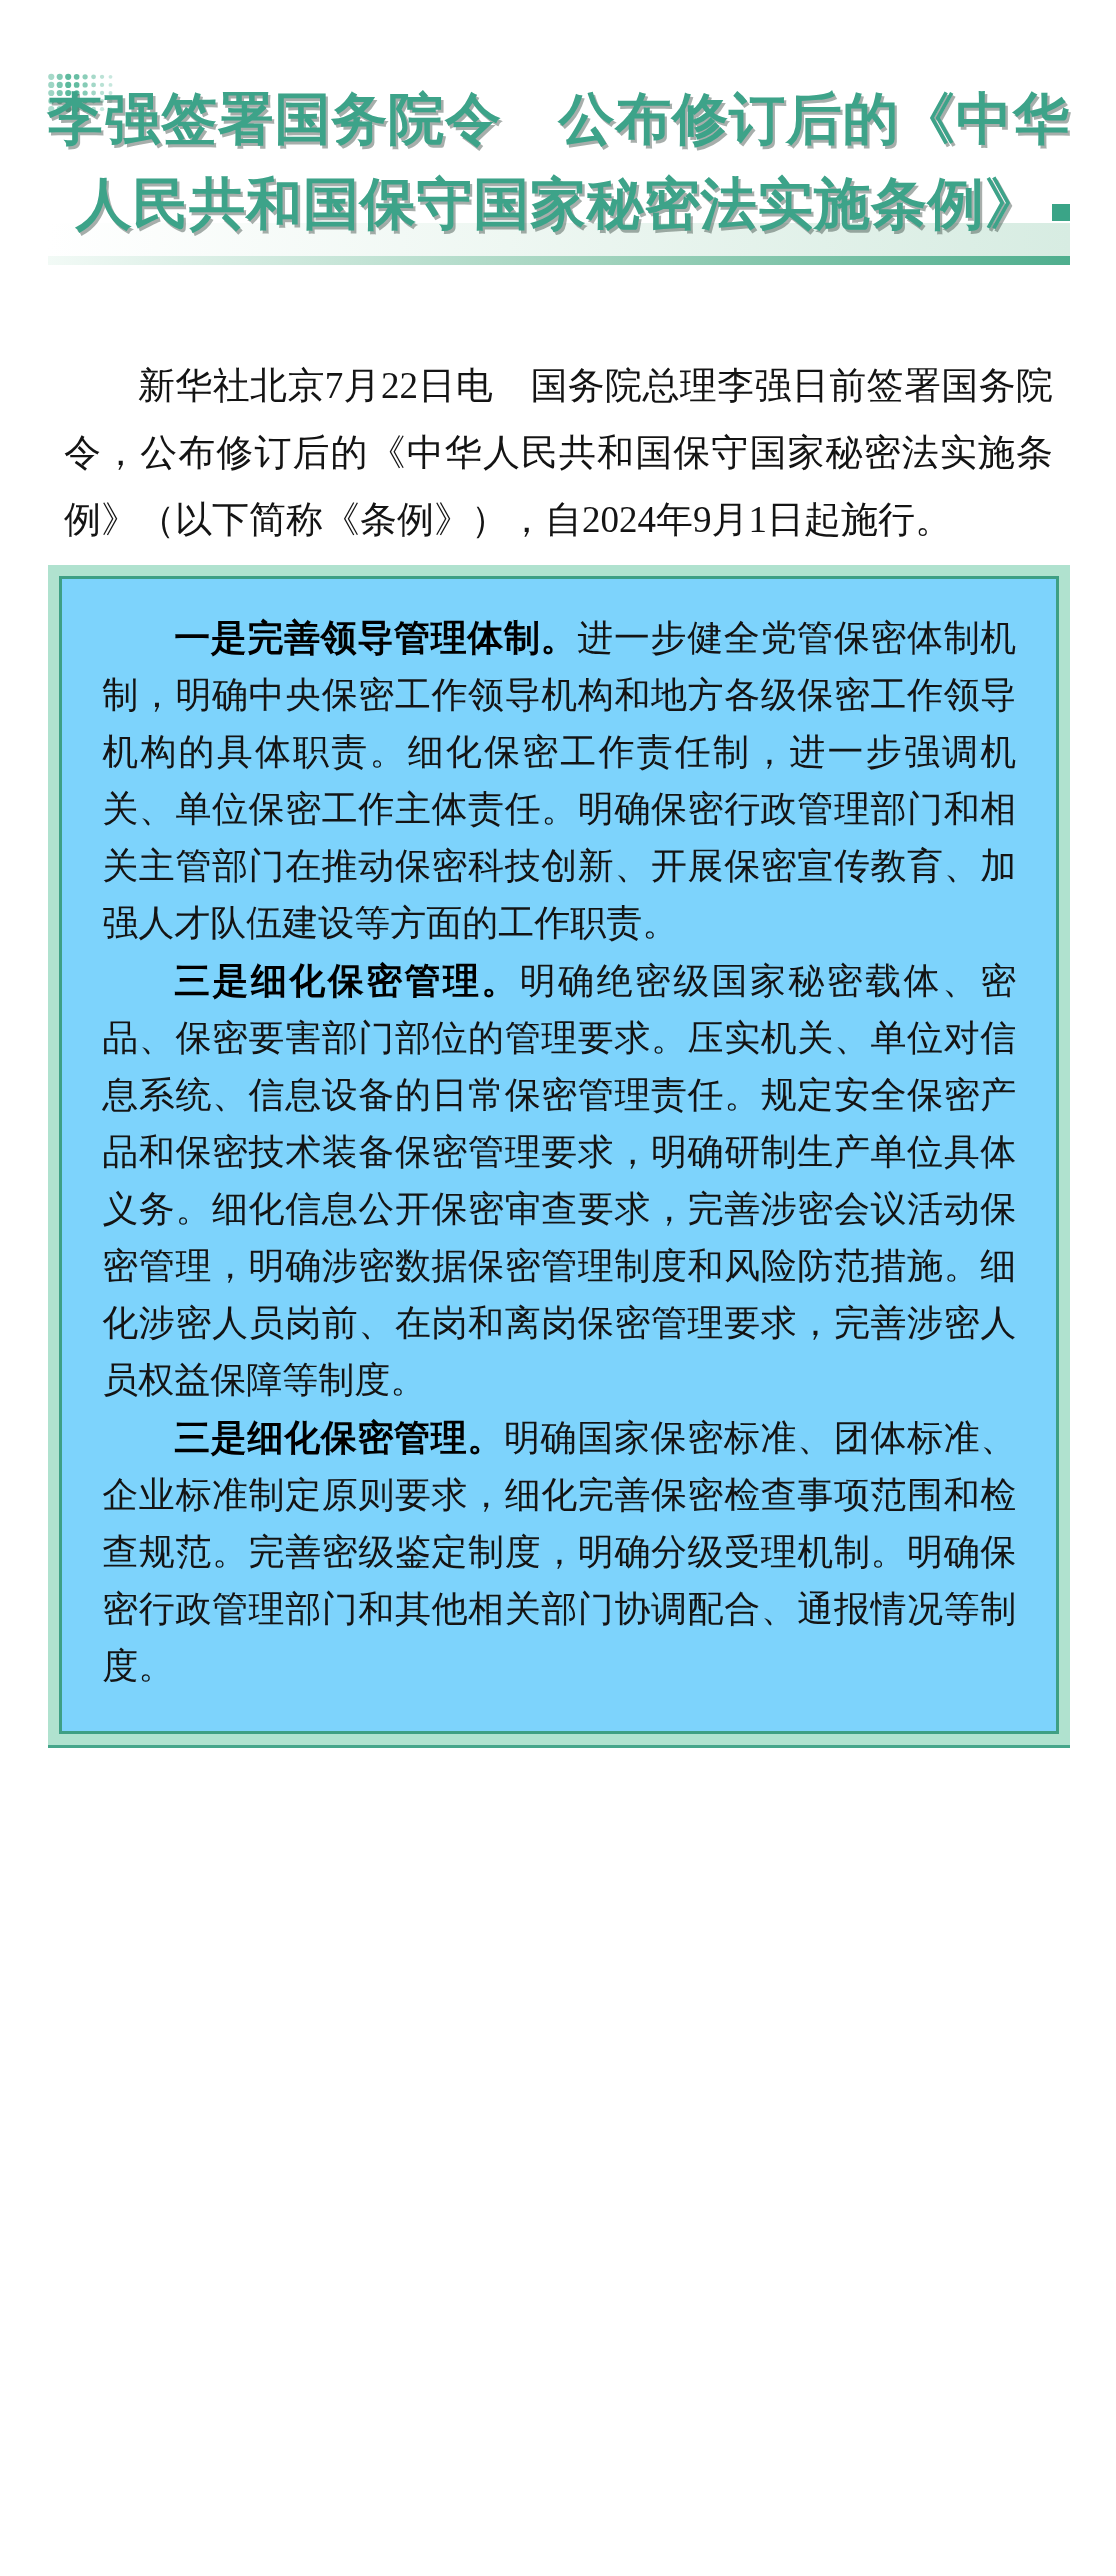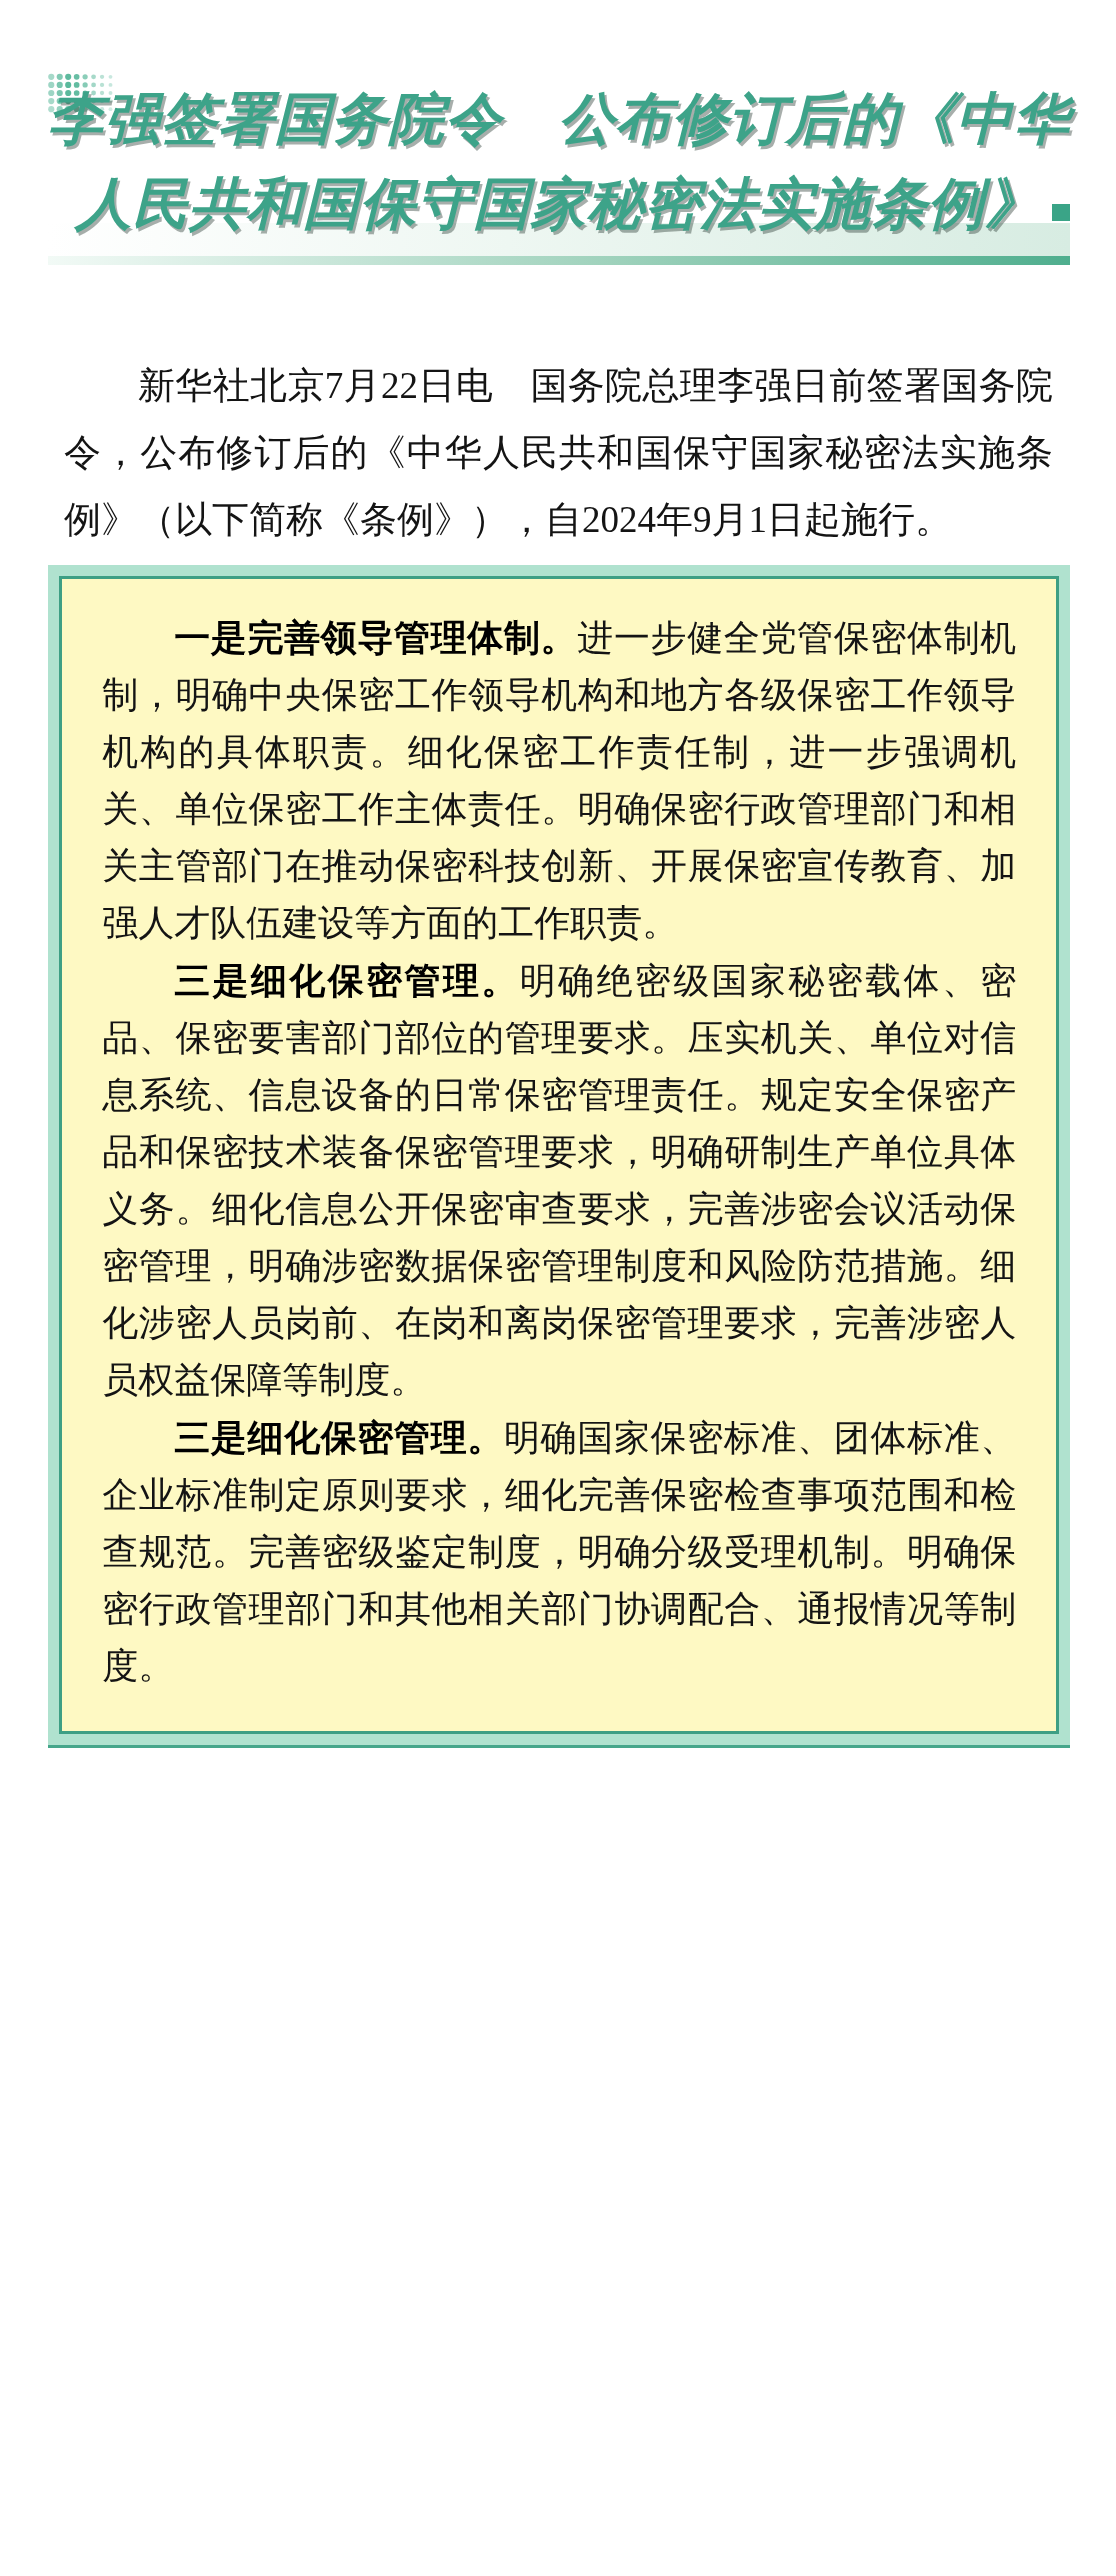--- a/index.html
+++ b/index.html
@@ -14,21 +14,21 @@
   }
   
   .banner { position: relative; height: 264px; }
   .dots-svg { position: absolute; left: 47px; top: 73px; z-index: 0; }
   .title {
     position: absolute; top: 76px; left: 0; width: 100%;
     z-index: 1;
     text-align: center;
     font-family: "DejaVu Serif", serif;
     font-size: 56px; line-height: 85px;
-    font-weight: 700; font-style: italic;
+    font-weight: 700; 
     color: #3da389;
     text-shadow: 2.3px 3.1px 0 rgba(45, 62, 56, 0.42);
     letter-spacing: 0.8px;
     margin: 0;
   }
   .grad-band {
     position: absolute; left: 48px; right: 47px; top: 223px; height: 33px;
     background: linear-gradient(90deg, #ffffff 0%, #eef7f2 45%, #d7ece2 100%);
     z-index: 0;
   }
@@ -53,21 +53,21 @@
   .intro + .intro { margin-top: 4.7px; }
   
   .hbox-outer {
     margin: 12.4px -9.3px 0 -7.8px;
     background: #b0e2cf;
     padding: 11px;
     border-bottom: 3.1px solid #46a68b;
   }
   .hbox-inner {
     border: 3.1px solid #3e9f84;
-    background: #fef9c3;
+    background: #7dd3fc;
     padding: 29.5px 40px 36px 40px;
   }
   .hbox-section {
     font-size: 36px; line-height: 57px;
     text-align: justify; text-indent: 2em;
     margin: 0;
   }
   .hbox-lead {
     font-family: "Liberation Sans", sans-serif;
     font-weight: 700;

